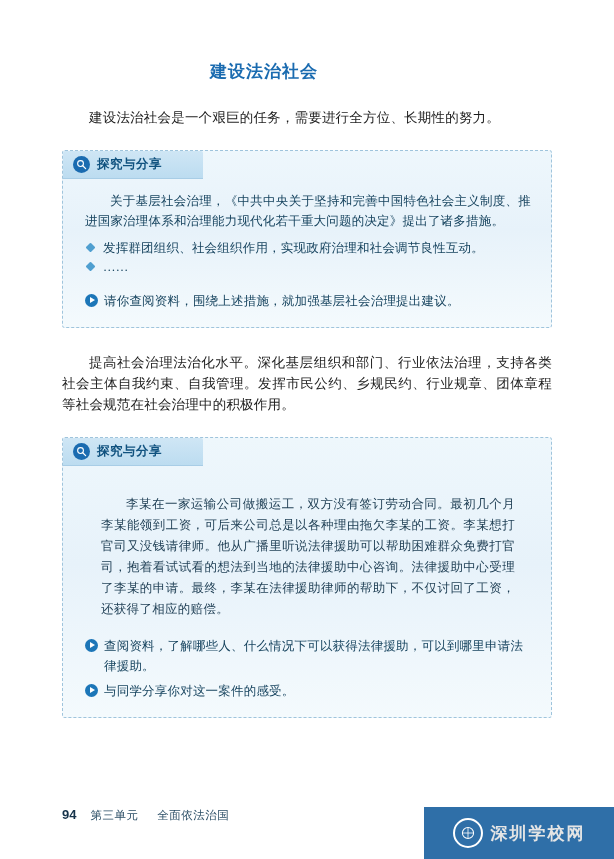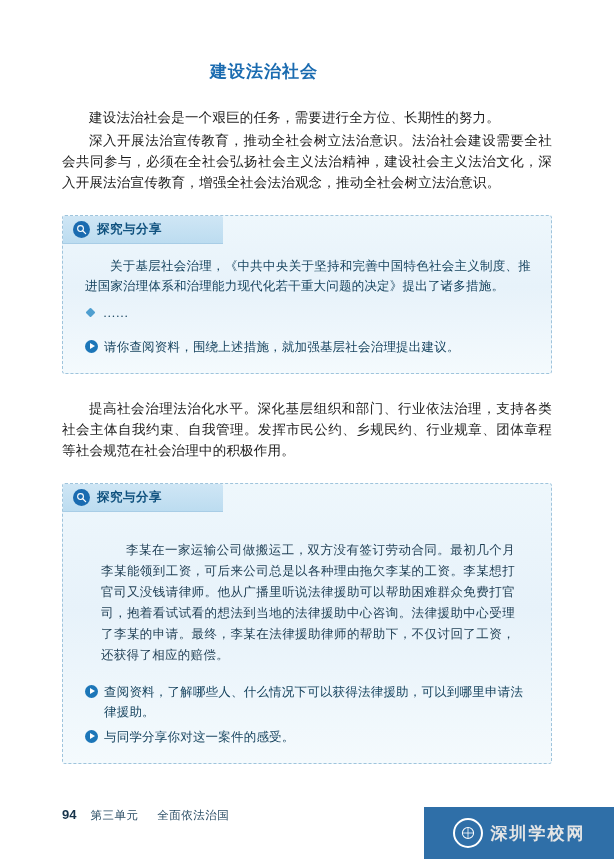--- a/index.html
+++ b/index.html
@@ -72,21 +72,21 @@
     position: relative;
   }
   .activity-header {
     display: flex;
     align-items: center;
     gap: 7px;
     background: linear-gradient(180deg, #cfe6f5 0%, #bcdcf0 100%);
     border-bottom: 1px solid #a8cde6;
     border-radius: 2px 2px 0 0;
     padding: 5px 12px 5px 10px;
-    width: 160px;
+    width: 140px;
     box-sizing: border-box;
   }
   .activity-header .badge {
     width: 17px;
     height: 17px;
     border-radius: 50%;
     background: #1a6bb0;
     display: inline-flex;
     align-items: center;
     justify-content: center;
@@ -241,36 +241,36 @@
 
 <div class="page">
   <div class="watermark"></div>
 
   <div class="content">
 
     <h1 class="title">建设法治社会</h1>
 
     <div class="para-block">
       <p class="para">建设法治社会是一个艰巨的任务，需要进行全方位、长期性的努力。</p>
-      <p class="para">深入开展法治宣传教育，推动全社会树立法治意识。法治社会建设需要全社会共同参与，必须在全社会弘扬社会主义法治精神，建设社会主义法治文化，深入开展法治宣传教育，增强全社会法治观念，推动全社会树立法治意识。</p>
     </div>
 
     <div class="activity">
       <div class="activity-header">
         <span class="badge">
           <svg width="11" height="11" viewBox="0 0 16 16" aria-hidden="true">
             <circle cx="6.6" cy="6.6" r="4.2" fill="none" stroke="#ffffff" stroke-width="1.6"></circle>
             <line x1="9.8" y1="9.8" x2="14" y2="14" stroke="#ffffff" stroke-width="1.8" stroke-linecap="round"></line>
           </svg>
         </span>
         <span class="label">探究与分享</span>
       </div>
       <div class="activity-body">
         <p class="atext">关于基层社会治理，《中共中央关于坚持和完善中国特色社会主义制度、推进国家治理体系和治理能力现代化若干重大问题的决定》提出了诸多措施。</p>
         <ul class="bullets">
+          <li><span class="dia"></span><span>发挥群团组织、社会组织作用，实现政府治理和社会调节良性互动。</span></li>
           <li><span class="dia"></span><span>……</span></li>
         </ul>
         <ul class="qlist">
           <li><span class="play"></span><span>请你查阅资料，围绕上述措施，就加强基层社会治理提出建议。</span></li>
         </ul>
       </div>
     </div>
 
     <div class="para-block">
       <p class="para">提高社会治理法治化水平。深化基层组织和部门、行业依法治理，支持各类社会主体自我约束、自我管理。发挥市民公约、乡规民约、行业规章、团体章程等社会规范在社会治理中的积极作用。</p>

